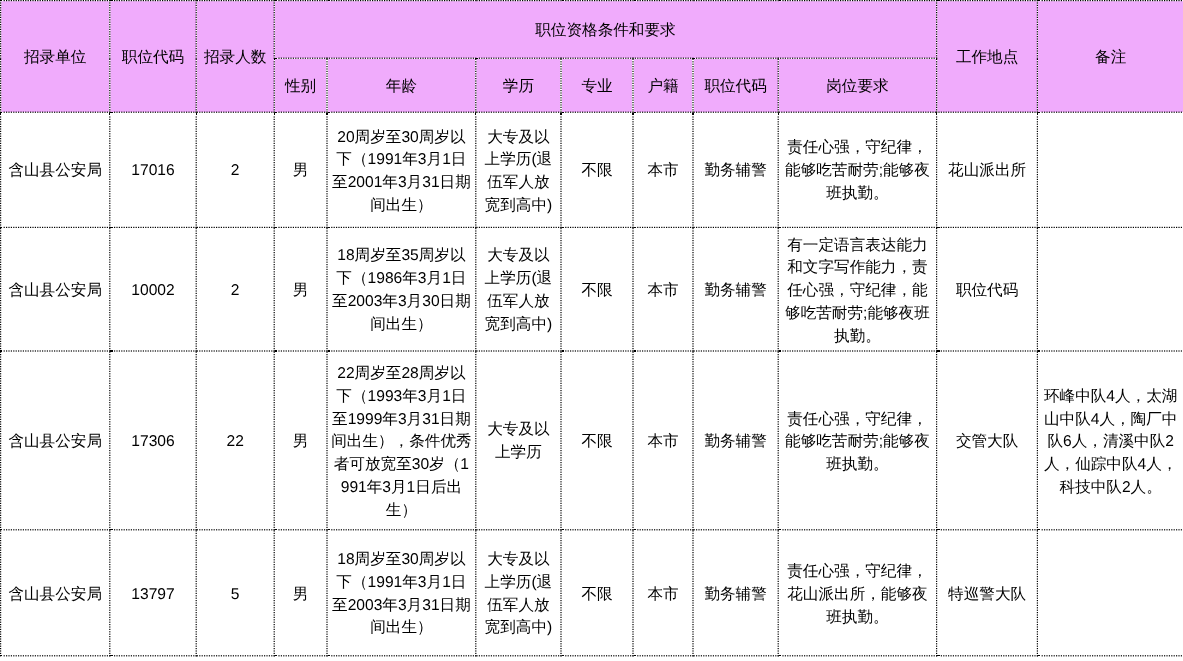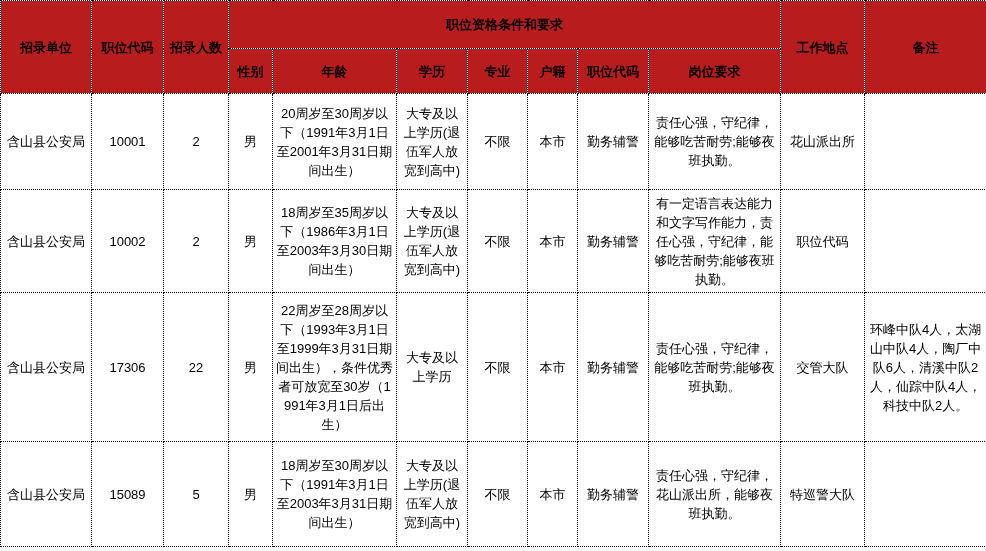--- a/index.html
+++ b/index.html
@@ -25,22 +25,22 @@
   table.recruit th,
   table.recruit td {
     border: 1px dotted #000000;
     padding: 1px 3px;
     text-align: center;
     vertical-align: middle;
     word-break: break-all;
     overflow: hidden;
   }
   table.recruit th {
-    font-weight: bold;
-    background: #b91c1c;
+    font-weight: normal;
+    background: #f0abfc;
   }
   td.req {
     text-align: left;
   }
   tr.hr1 { height: 48px; }
   tr.hr2 { height: 45px; }
   tr.r1  { height: 96px; }
   tr.r2  { height: 103px; }
   tr.r3  { height: 149px; }
   tr.r4  { height: 105px; }
@@ -79,21 +79,21 @@
         <th>学历</th>
         <th>专业</th>
         <th>户籍</th>
         <th>职位代码</th>
         <th>岗位要求</th>
       </tr>
     </thead>
     <tbody>
       <tr class="r1">
         <td>含山县公安局</td>
-        <td>10001</td>
+        <td>17016</td>
         <td>2</td>
         <td>男</td>
         <td>20周岁至30周岁以下（1991年3月1日至2001年3月31日期间出生）</td>
         <td>大专及以上学历(退伍军人放宽到高中)</td>
         <td>不限</td>
         <td>本市</td>
         <td>勤务辅警</td>
         <td class="req">责任心强，守纪律，能够吃苦耐劳;能够夜班执勤。</td>
         <td>花山派出所</td>
         <td></td>
@@ -121,21 +121,21 @@
         <td>大专及以上学历</td>
         <td>不限</td>
         <td>本市</td>
         <td>勤务辅警</td>
         <td class="req">责任心强，守纪律，能够吃苦耐劳;能够夜班执勤。</td>
         <td>交管大队</td>
         <td>环峰中队4人，太湖山中队4人，陶厂中队6人，清溪中队2人，仙踪中队4人，科技中队2人。</td>
       </tr>
       <tr class="r4">
         <td>含山县公安局</td>
-        <td>15089</td>
+        <td>13797</td>
         <td>5</td>
         <td>男</td>
         <td>18周岁至30周岁以下（1991年3月1日至2003年3月31日期间出生）</td>
         <td>大专及以上学历(退伍军人放宽到高中)</td>
         <td>不限</td>
         <td>本市</td>
         <td>勤务辅警</td>
         <td class="req">责任心强，守纪律，花山派出所，能够夜班执勤。</td>
         <td>特巡警大队</td>
         <td></td>

